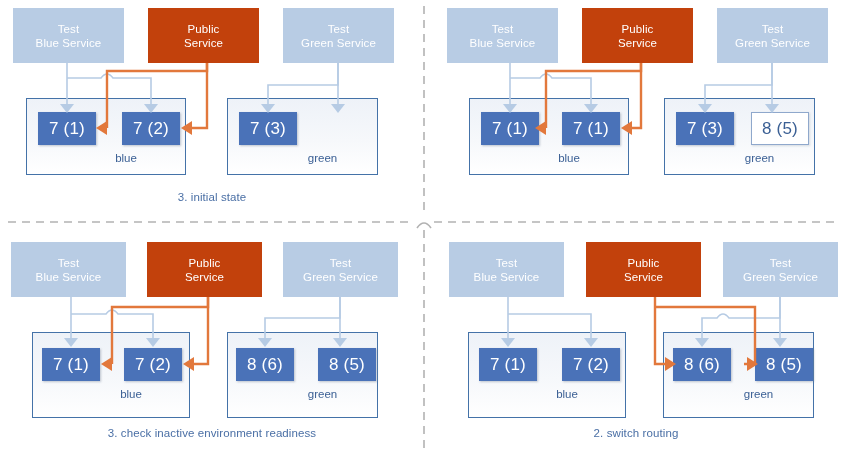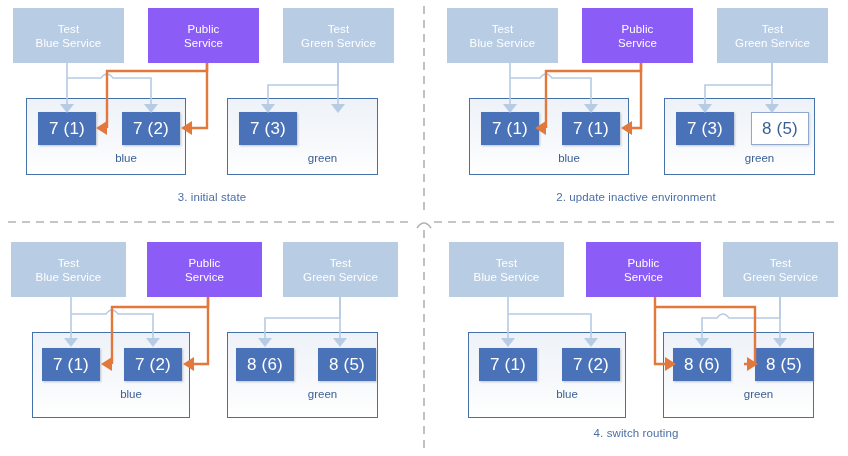--- a/index.html
+++ b/index.html
@@ -35,21 +35,21 @@
     font-size: 11.5px;
     line-height: 14px;
     letter-spacing: 0.1px;
     box-sizing: border-box;
     padding: 2px 3px;
   }
   .svc-test {
     background: #b8cce4;
   }
   .svc-public {
-    background: #8b5cf6;
+    background: #c2410c;
   }
   .env {
     position: absolute;
     box-sizing: border-box;
     border: 1px solid #4472a8;
     background: linear-gradient(to bottom, #eef2f8 0%, #f6f8fb 55%, #ffffff 100%);
   }
   .env-label {
     position: absolute;
     left: 0;
@@ -218,21 +218,20 @@
       <path class="wire-blue" d="M348,63 L348,85 L281,85 L281,106"></path>
       <polygon class="arrow-blue" points="274,104 288,104 281,113"></polygon>
       <path class="wire-blue" d="M348,63 L348,106"></path>
       <polygon class="arrow-blue" points="341,104 355,104 348,113"></polygon>
       <path class="wire-orange" d="M217,63 L217,71 L122,71 L122,128"></path>
       <polygon class="arrow-orange" points="122,135 111,128 122,121"></polygon>
       <path class="wire-orange" d="M217,63 L217,128 L208,128"></path>
       <polygon class="arrow-orange" points="197,128 208,121 208,135"></polygon>
     </svg>
 
-    <div class="caption" style="top:190px;">2. update inactive environment</div>
   </div>
 
   <div class="panel" style="left:0px; top:228px;">
 
     <div class="svc svc-test" style="left:11px; top:14px; width:115px; height:55px;">
       <span><span>Test</span><br><span>Blue Service</span></span>
     </div>
 
     <div class="svc svc-public" style="left:147px; top:14px; width:115px; height:55px;">
       <span><span>Public</span><br><span>Service</span></span>
@@ -261,20 +260,21 @@
       <path class="wire-blue" d="M340,69 L340,90 L265,90 L265,112"></path>
       <polygon class="arrow-blue" points="258,110 272,110 265,119"></polygon>
       <path class="wire-blue" d="M340,69 L340,112"></path>
       <polygon class="arrow-blue" points="333,110 347,110 340,119"></polygon>
       <path class="wire-orange" d="M208,69 L208,79 L112,79 L112,136"></path>
       <polygon class="arrow-orange" points="112,143 101,136 112,129"></polygon>
       <path class="wire-orange" d="M208,69 L208,136 L194,136"></path>
       <polygon class="arrow-orange" points="183,136 194,129 194,143"></polygon>
     </svg>
 
+    <div class="caption" style="top:198px;">3. check inactive environment readiness</div>
   </div>
 
   <div class="panel" style="left:424px; top:228px;">
 
     <div class="svc svc-test" style="left:25px; top:14px; width:115px; height:55px;">
       <span><span>Test</span><br><span>Blue Service</span></span>
     </div>
 
     <div class="svc svc-public" style="left:162px; top:14px; width:115px; height:55px;">
       <span><span>Public</span><br><span>Service</span></span>
@@ -303,21 +303,21 @@
       <path class="wire-blue" d="M356,69 L356,90 L305,90 Q299,82 293,90 L278,90 L278,112"></path>
       <polygon class="arrow-blue" points="271,110 285,110 278,119"></polygon>
       <path class="wire-blue" d="M356,69 L356,112"></path>
       <polygon class="arrow-blue" points="349,110 363,110 356,119"></polygon>
       <path class="wire-orange" d="M231,69 L231,136 L241,136"></path>
       <polygon class="arrow-orange" points="252,136 241,129 241,143"></polygon>
       <path class="wire-orange" d="M231,79 L331,79 L331,136 L320,136"></path>
       <polygon class="arrow-orange" points="334,136 323,129 323,143"></polygon>
     </svg>
 
-    <div class="caption" style="top:198px;">4. switch routing</div>
+    <div class="caption" style="top:198px;">2. switch routing</div>
   </div>
 
   <svg class="dividers" viewBox="0 0 848 456">
     <path class="divider" d="M8,222 L414,222"></path>
     <path class="divider" d="M434,222 L840,222"></path>
     <path class="divider" d="M424,6 L424,214"></path>
     <path class="divider" d="M424,230 L424,448"></path>
     <path class="divider" style="stroke-dasharray:none;" d="M417,228 Q424,218 431,228"></path>
   </svg>
 

